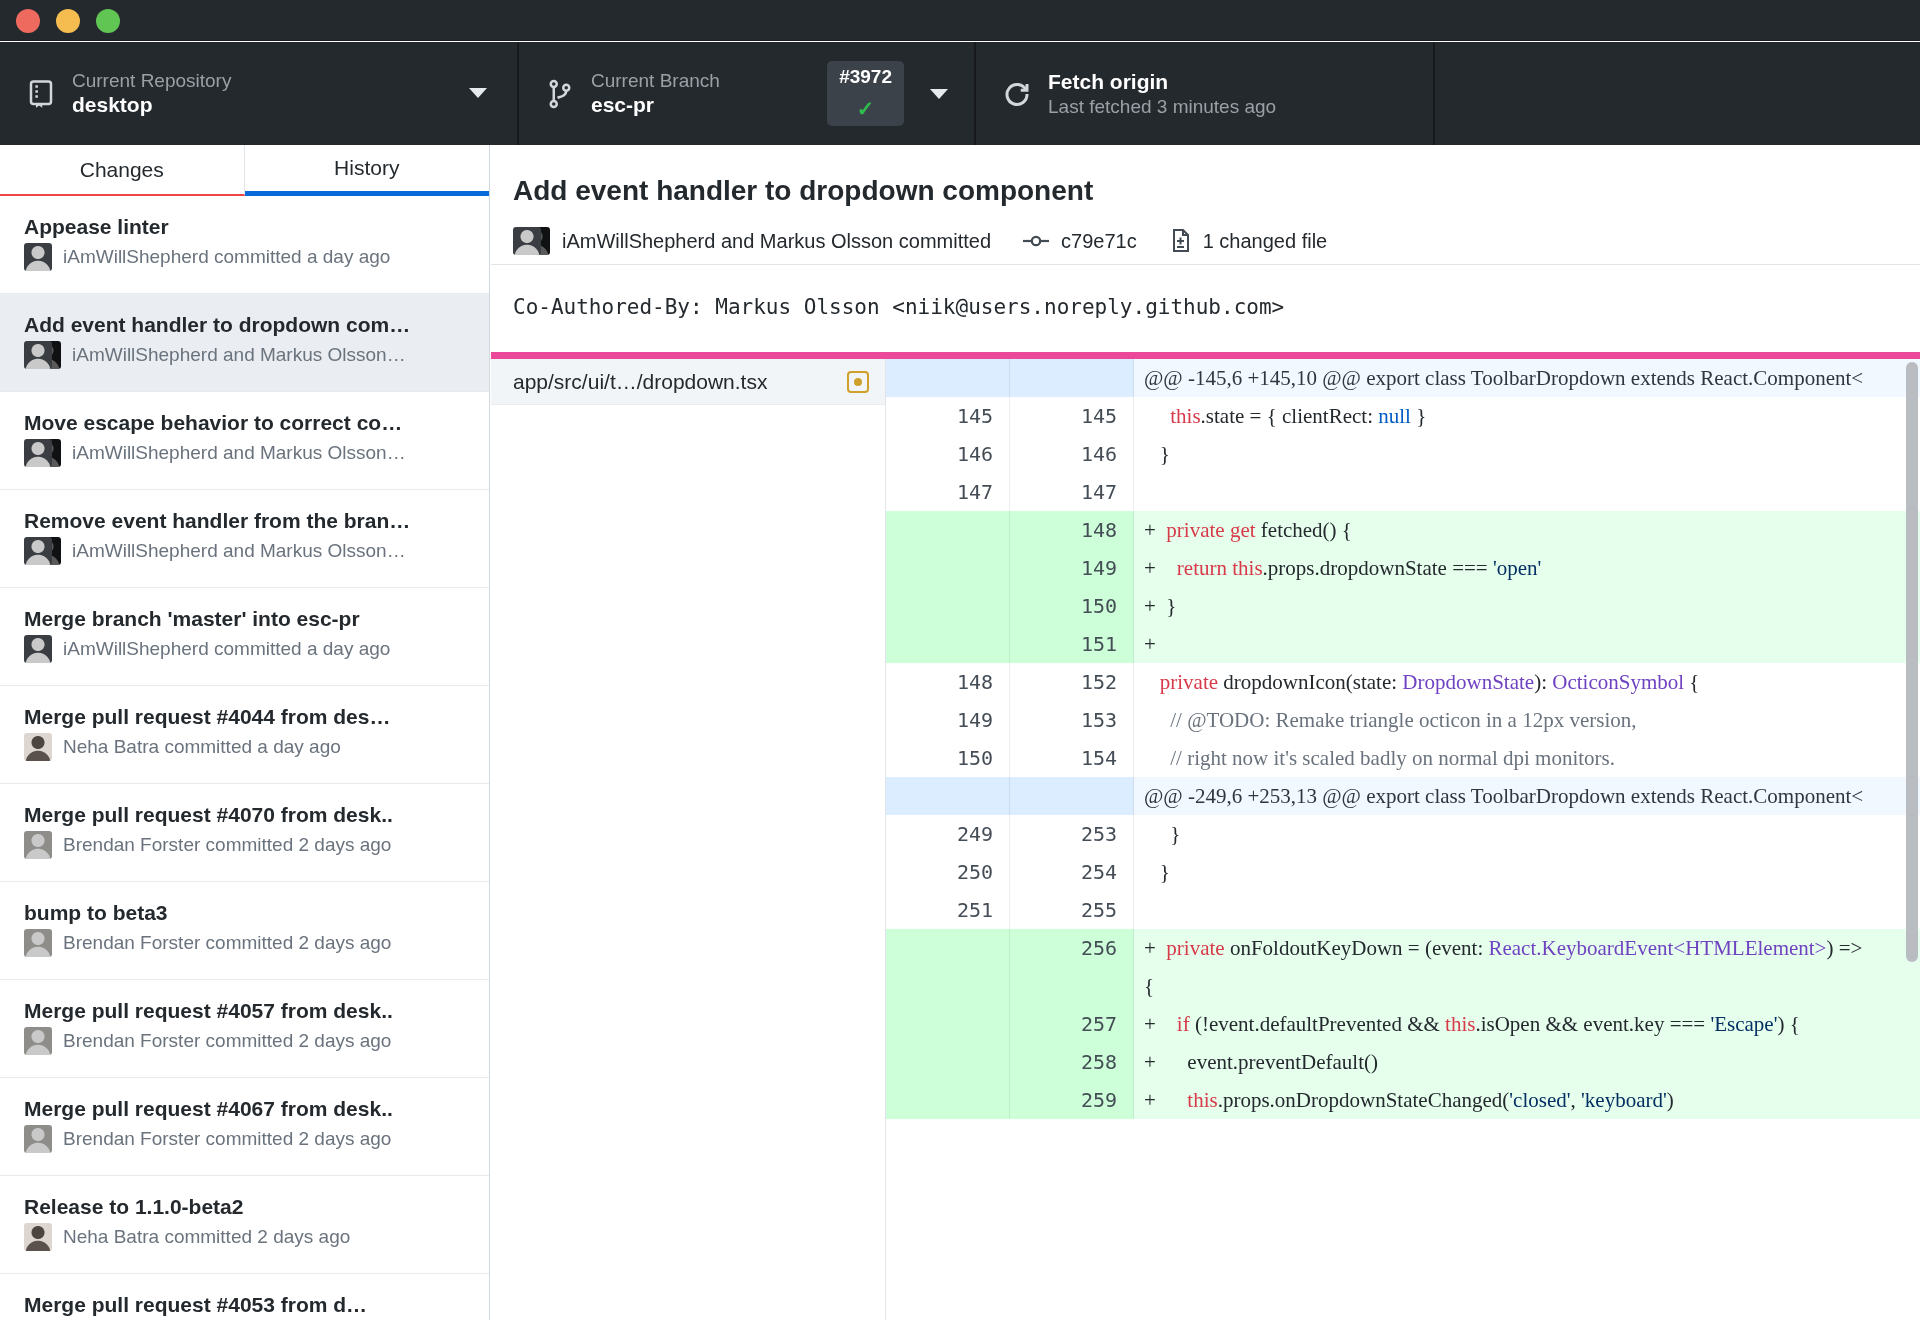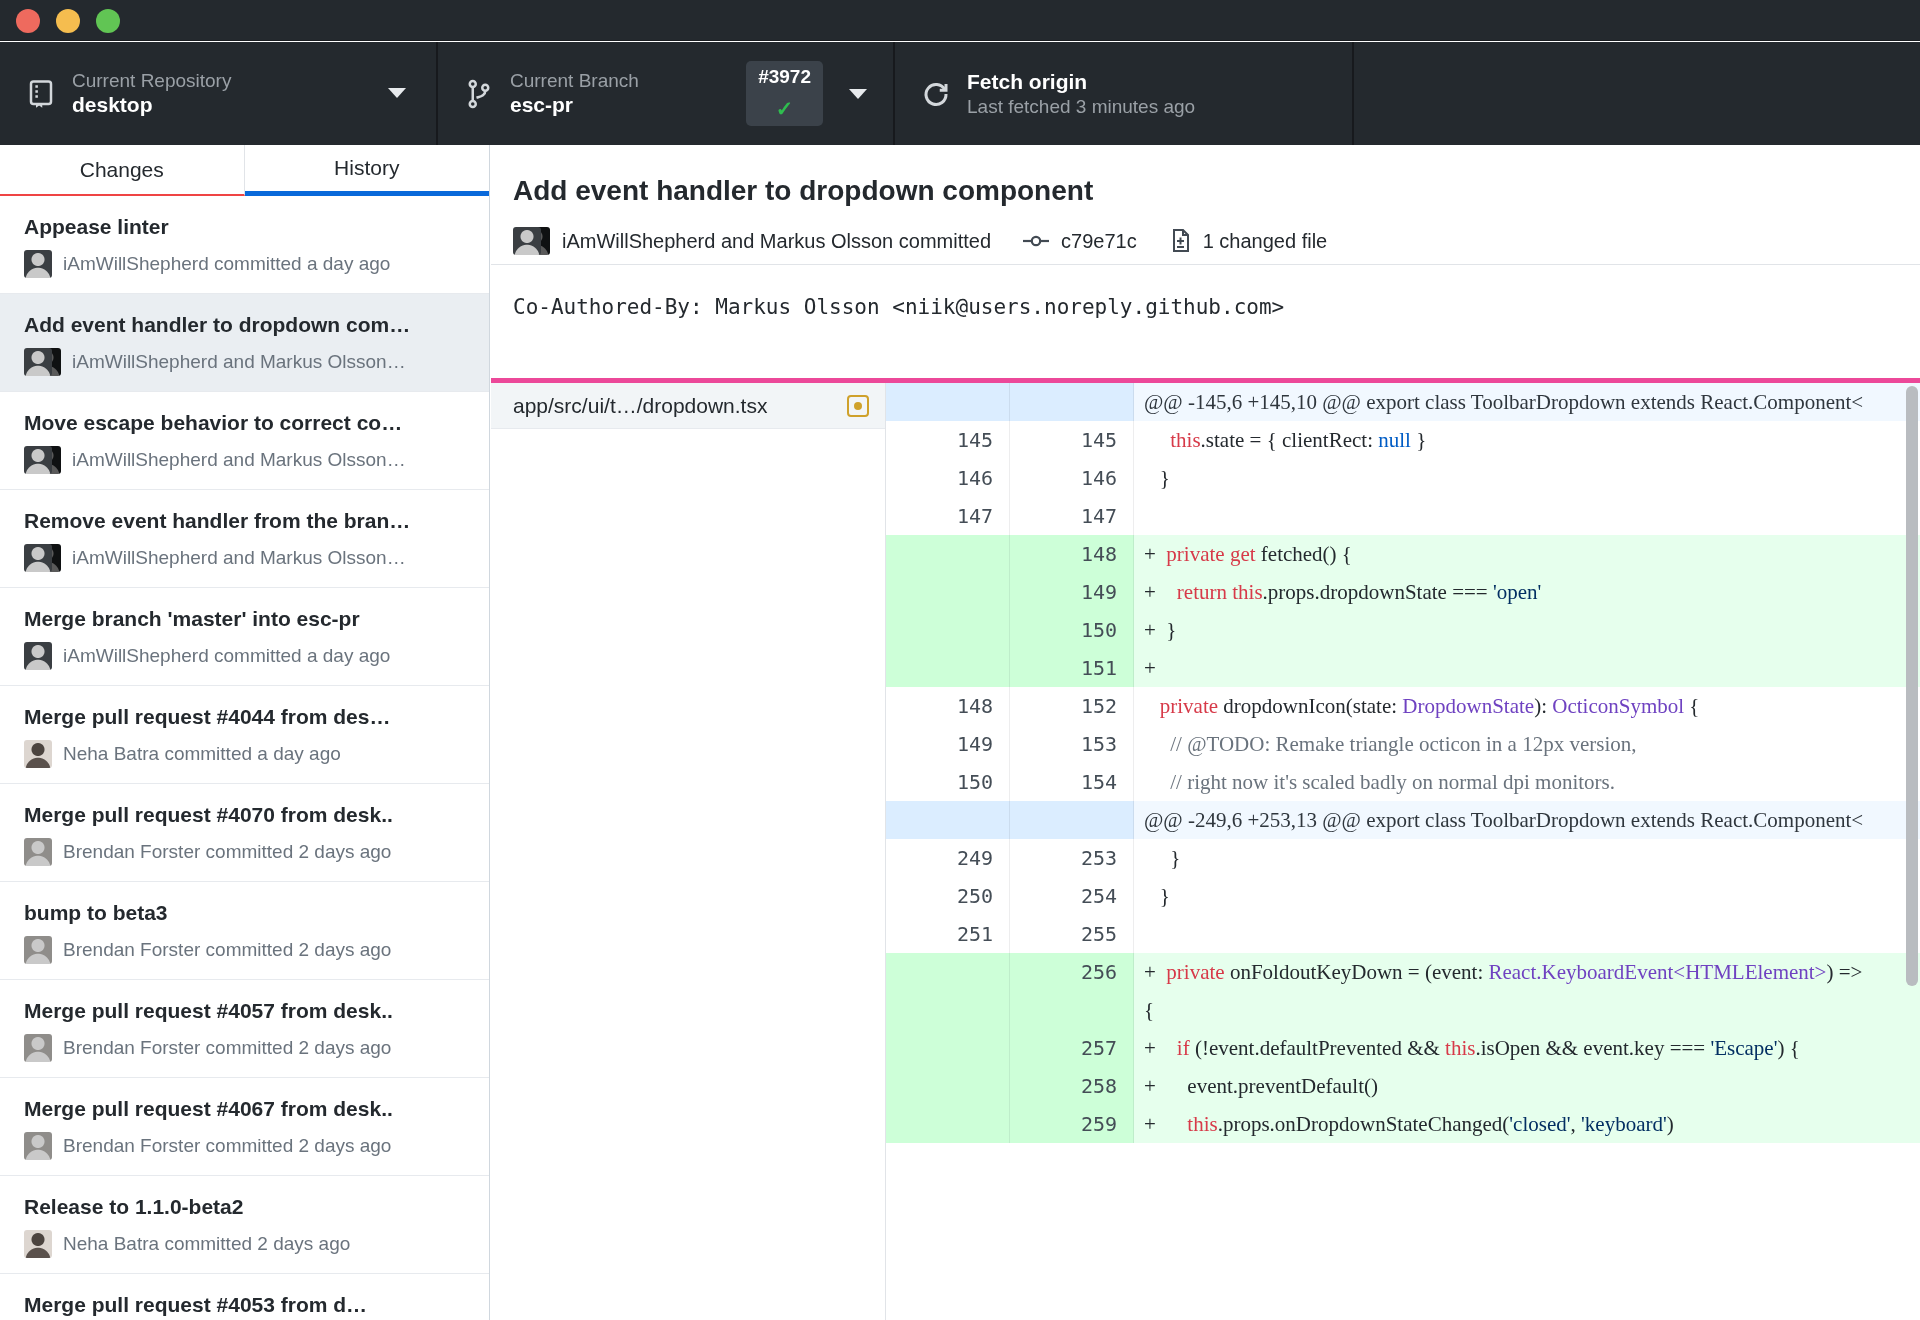--- a/index.html
+++ b/index.html
@@ -11,21 +11,21 @@
               background:#24292e; border-bottom:1px solid #1a1d21; }
   .tl { position:absolute; top:9px; width:24px; height:24px; border-radius:50%; }
   .tl.red { left:16px; background:#ee6a5e; }
   .tl.yellow { left:56px; background:#f5bd4f; }
   .tl.green { left:96px; background:#61c554; }
 
   .toolbar { position:absolute; left:0; top:42px; width:1920px; height:103px;
              background:#24292e; display:flex; }
   .tb-section { height:100%; display:flex; align-items:center;
                 border-right:2px solid #17191d; padding-left:26px; position:relative; }
-  .tb-section.repo { width:438px; }
+  .tb-section.repo { width:519px; }
   .tb-section.branch { width:457px; }
   .tb-section.fetch { width:459px; }
   .tb-section.spacer { flex:1; border-right:none; }
   .tb-icon { width:30px; height:30px; margin-right:16px; flex:none; color:#d3d7db; }
   .tb-text { display:flex; flex-direction:column; line-height:1.25; min-width:0; }
   .tb-label { font-size:19px; color:#9aa0a6; }
   .tb-value { font-size:21px; font-weight:bold; color:#ffffff; }
   .tb-sub   { font-size:19px; color:#9aa0a6; }
   .caret { width:0; height:0; border-left:9px solid transparent;
            border-right:9px solid transparent; border-top:10px solid #e7eaed; }
@@ -44,21 +44,21 @@
          font-size:21px; color:#24292e; }
   .tab.inactive { border-bottom:2px solid #ef4444; border-right:1px solid #e1e4e8; }
   .tab.active { border-bottom:5px solid #0969da; font-weight:normal; }
 
   .commit-list { position:absolute; top:51px; left:0; right:0; bottom:0; overflow:hidden; }
   .commit-item { height:98px; padding:19px 24px 0 24px; border-bottom:1px solid #e7eaee;
                  background:#fff; }
   .commit-item.selected { background:#eaeef2; }
   .ci-title { font-size:21px; font-weight:bold; color:#24292e; white-space:nowrap;
               overflow:hidden; text-overflow:ellipsis; }
-  .ci-meta { display:flex; align-items:center; gap:11px; margin-top:11px;
+  .ci-meta { display:flex; align-items:center; gap:11px; margin-top:4px;
              font-size:19px; color:#6a737d; white-space:nowrap; overflow:hidden; }
 
   .avatar { width:28px; height:28px; border-radius:3px; flex:none;
             background:
               radial-gradient(circle at 50% 34%, #c9c9c9 0 6px, rgba(0,0,0,0) 7px),
               radial-gradient(circle at 50% 108%, #c9c9c9 0 12px, rgba(0,0,0,0) 13px),
               #474b4f; }
   .avatar.a-will    { background-color:#3a3e42; }
   .avatar.a-markus  { background-color:#212529; }
   .avatar.a-neha    { background:
@@ -76,21 +76,21 @@
   .commit-header { height:120px; border-bottom:1px solid #e1e4e8; padding:30px 0 0 22px; }
   .ch-title { font-size:28px; font-weight:bold; color:#24292e; }
   .ch-meta { display:flex; align-items:center; gap:12px; margin-top:20px;
              font-size:20px; color:#24292e; }
   .ch-meta .sep { width:8px; }
   .meta-icon { color:#424a53; display:flex; align-items:center; }
   .commit-desc { height:87px; padding:30px 0 0 22px;
                  font-family:"DejaVu Sans Mono", monospace; font-size:21px; color:#24292e; }
 
   .content { position:absolute; top:207px; left:0; right:0; bottom:0;
-             border-top:5px solid #ec4899; display:flex; overflow:hidden;margin-top:26px; }
+             border-top:7px solid #ec4899; display:flex; overflow:hidden; }
   .file-col { width:394px; flex:none; background:#fff; }
   .file-row { height:46px; background:#f2f5f7; border-bottom:1px solid #e7eaee;
               display:flex; align-items:center; padding:0 16px 0 22px;
               font-size:21px; color:#24292e; }
   .file-path { flex:1; white-space:nowrap; overflow:hidden; text-overflow:ellipsis; }
   .mod-icon { width:22px; height:22px; border:2px solid #cfa12b; border-radius:4px;
               flex:none; margin-left:12px; position:relative; }
   .mod-icon::after { content:""; position:absolute; left:5px; top:5px; width:8px; height:8px;
                      border-radius:50%; background:#cfa12b; }
 

